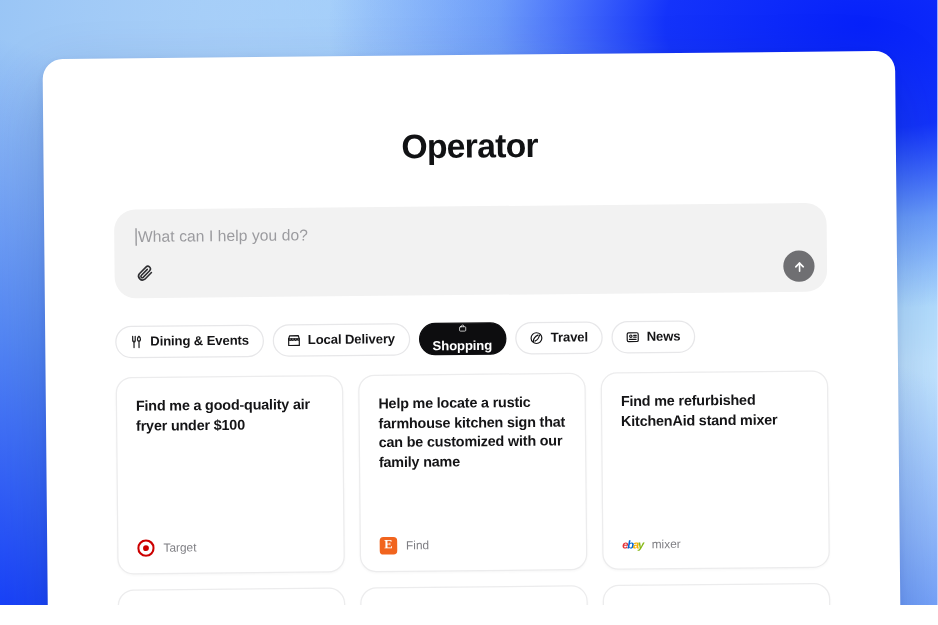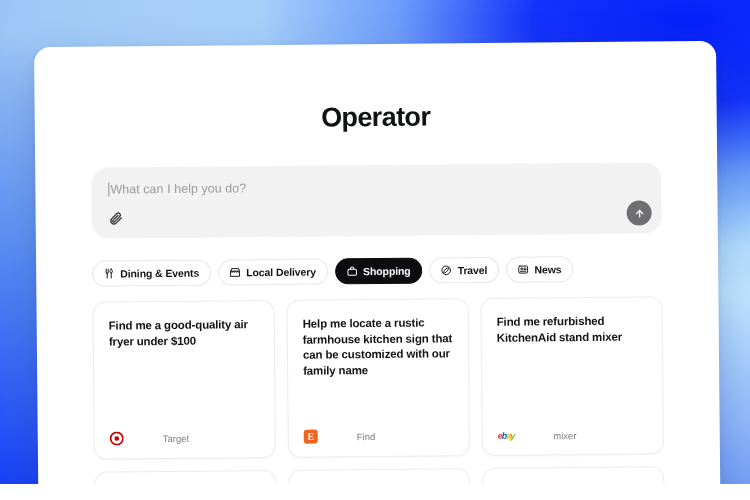--- a/index.html
+++ b/index.html
@@ -117,20 +117,21 @@
     font-size: 10.5px;
     font-weight: 700;
     color: #141416;
     white-space: nowrap;
     letter-spacing: -.1px;
   }
   .chip.active {
     background: #0d0d0f;
     border-color: #0d0d0f;
     color: #ffffff;
+    flex-direction: column;
   }
   .chip svg { display: block; }
 
   
   .cards {
     display: grid;
     grid-template-columns: repeat(3, 1fr);
     gap: 12px;
     margin-top: 15px;
   }
@@ -155,21 +156,20 @@
   }
   .card-brand {
     display: flex;
     align-items: center;
     gap: 7px;
   }
   .brand-name {
     font-size: 9.5px;
     color: #7e7e83;
     font-weight: 400;
-    margin-left: 32px;
   }
   .brand-mark { width: 14px; height: 14px; display: block; flex: 0 0 14px; }
   .brand-etsy {
     width: 14px; height: 14px;
     background: #f1641e;
     border-radius: 3px;
     color: #fff;
     font-size: 10px;
     font-weight: 700;
     font-family: "Liberation Serif", serif;

